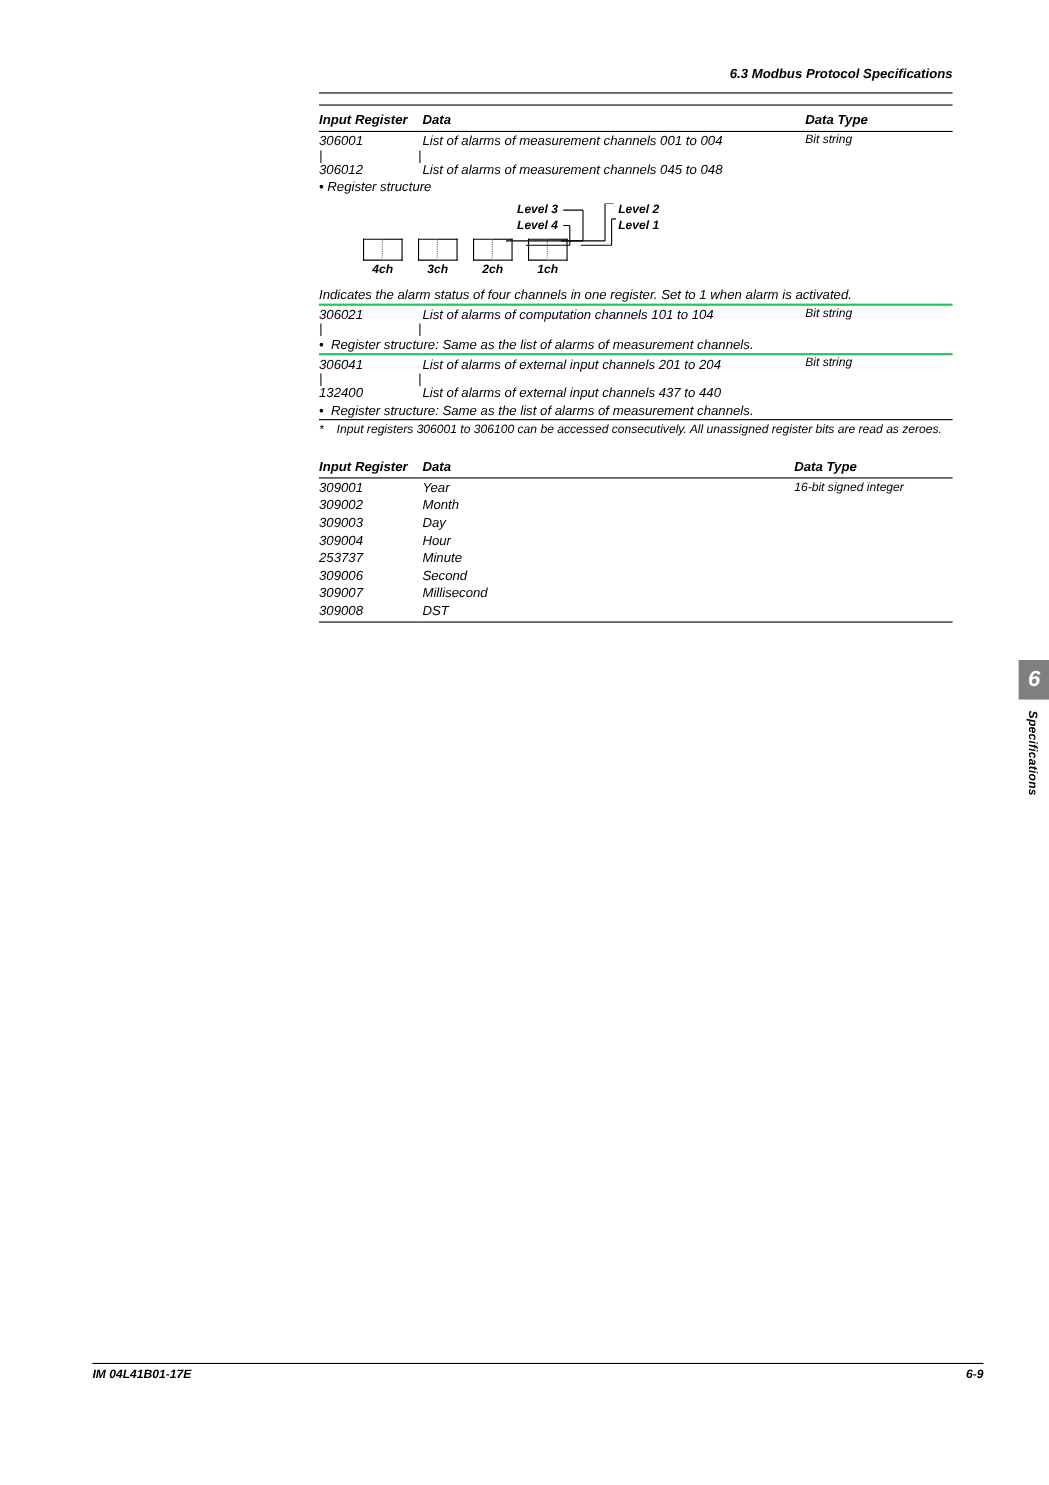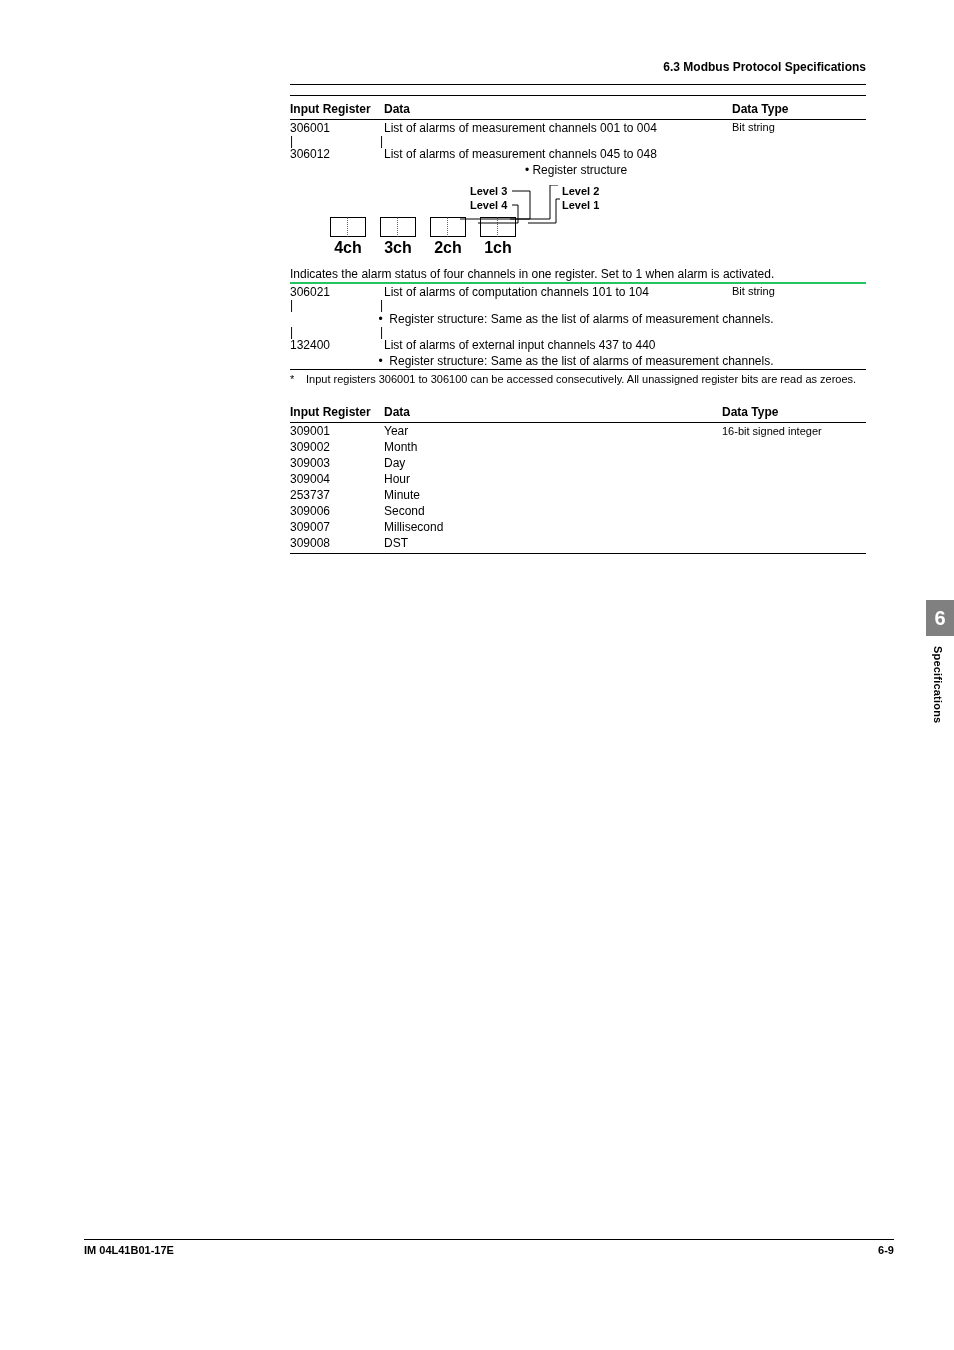--- a/index.html
+++ b/index.html
@@ -9,20 +9,21 @@
     font-family: Arial, Helvetica, sans-serif;
     color: #000;
     width: 954px;
     height: 1350px;
     box-sizing: border-box;
   }
   .page {
     position: relative;
     width: 954px;
     height: 1280px;
+    font-style: italic;
   }
   .content {
     position: absolute;
     left: 290px;
     top: 60px;
     width: 576px;
   }
   .heading-line {
     border-top: 1px solid #000;
     margin-bottom: 4px;
@@ -72,21 +73,20 @@
   .vbar1 {
     display: inline-block;
     width: 90px;
     text-align: left;
   }
   .vbar2 {
     display: inline-block;
   }
   .bul {
     padding-left: 10px;
-    text-align: center;
   }
   .div-line td {
     border-top: 2px solid #22c55e;
     padding-top: 3px;
   }
   .reg-structure {
     margin: 6px 0 8px 0;
     font-size: 12px;
   }
   .structure-labels {
@@ -118,21 +118,21 @@
   .bitbox.left {
     border-right: 1px dotted #666;
   }
   .bitbox.right {
     border-left: none;
   }
   .ch-labels {
     display: flex;
     margin-left: 40px;
     margin-top: 2px;
-    font-size: 16px;
+    font-size: 11px;
     font-weight: bold;
   }
   .ch-labels span {
     width: 36px;
     text-align: center;
     margin-right: 14px;
   }
   .structure-svg {
     position: absolute;
     top: 0;
@@ -333,20 +333,25 @@
         </tr>
         <tr>
           <td colspan="3" class="vbars">
             <span class="vbar1">|</span><span class="vbar2">|</span>
           </td>
         </tr>
         <tr>
           <td colspan="3" class="bul">•&nbsp;&nbsp;<span>Register structure: Same as the list of alarms of measurement channels.</span></td>
         </tr>
 
+        <tr class="div-line">
+          <td class="col-reg">306041</td>
+          <td>List of alarms of external input channels 201 to 204</td>
+          <td class="col-type">Bit string</td>
+        </tr>
         <tr>
           <td colspan="3" class="vbars">
             <span class="vbar1">|</span><span class="vbar2">|</span>
           </td>
         </tr>
         <tr>
           <td class="col-reg">132400</td>
           <td>List of alarms of external input channels 437 to 440</td>
           <td class="col-type"></td>
         </tr>

